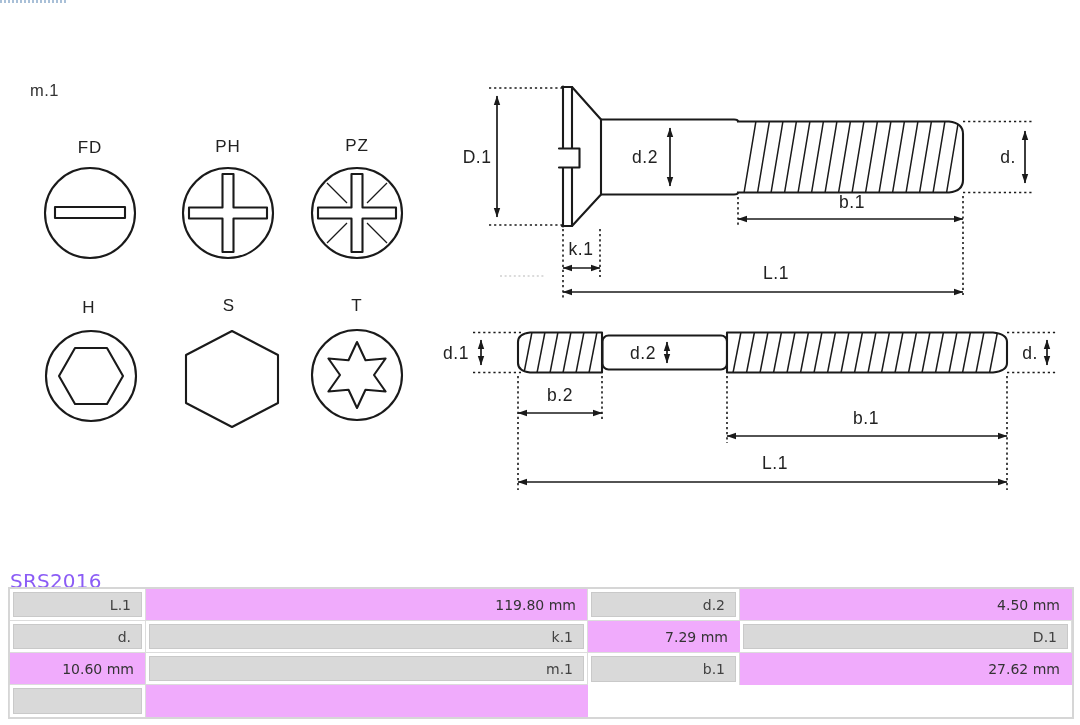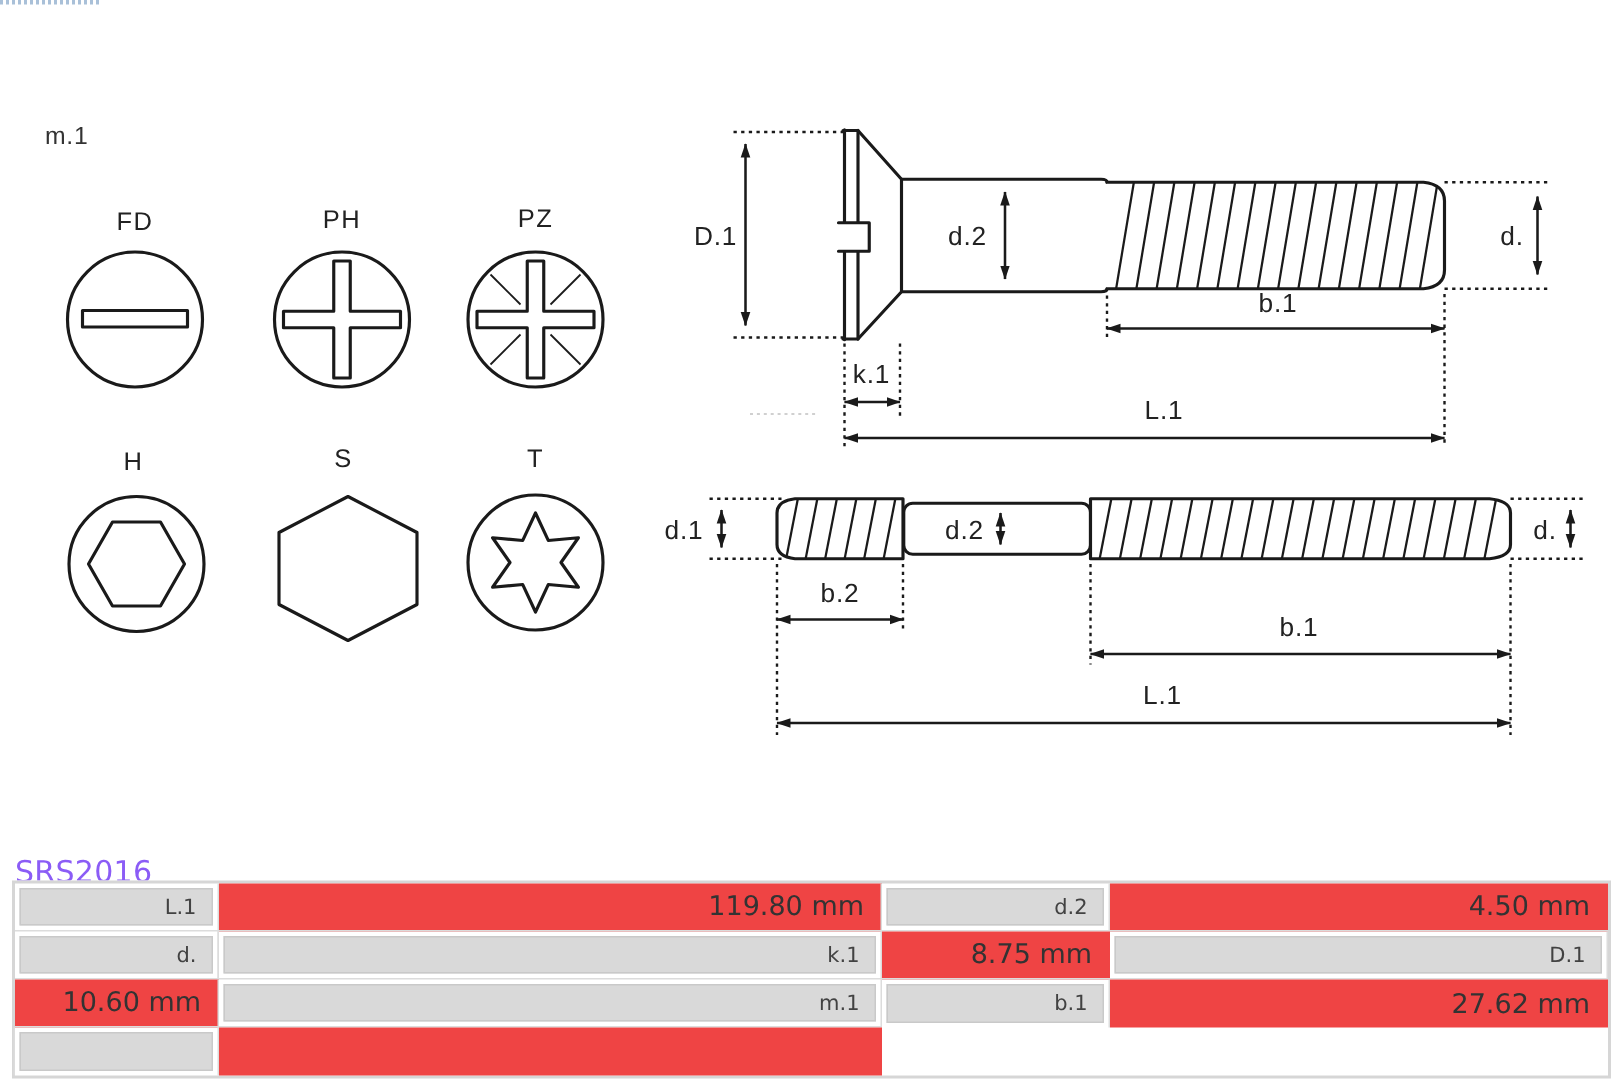--- a/index.html
+++ b/index.html
@@ -34,21 +34,21 @@
   .cell.nb{border-bottom:none;}
   .c-lab{padding:3px;border-right:1px solid #dcdcdc;}
   .c-lab3{padding:3px;border-left:1px solid #dcdcdc;border-right:1px solid #dcdcdc;margin-left:-1px;}
   .lab-box{
     box-sizing:border-box;height:100%;background:#d9d9d9;border:1px solid #c9c9c9;
     display:flex;align-items:center;justify-content:flex-end;padding-right:10px;
     font-size:14px;color:#424242;
   }
   .c-val{
     display:flex;align-items:center;justify-content:flex-end;padding-right:12px;
-    font-size:18px;color:#333333;background:#ef4444;
+    font-size:14px;color:#333333;background:#f0abfc;
   }
 </style>
 </head>
 <body>
 
 <div class="artifact"></div>
 
 <svg class="diagram" width="1080" height="545" viewBox="0 0 1080 545">
   <defs>
     <marker id="arr" markerUnits="userSpaceOnUse" markerWidth="11" markerHeight="9" refX="9" refY="4" orient="auto-start-reverse">
@@ -260,21 +260,21 @@
     <div class="lab-box">d.2</div>
   </div>
   <div class="cell c-val">4.50 mm</div>
 
   <div class="cell c-lab">
     <div class="lab-box">d.</div>
   </div>
   <div class="cell c-lab3">
     <div class="lab-box">k.1</div>
   </div>
-  <div class="cell c-val">8.75 mm</div>
+  <div class="cell c-val">7.29 mm</div>
 
   <div class="cell c-lab">
     <div class="lab-box">D.1</div>
   </div>
   <div class="cell c-val">10.60 mm</div>
   <div class="cell c-lab3">
     <div class="lab-box">m.1</div>
   </div>
 
   <div class="cell c-lab nb">

